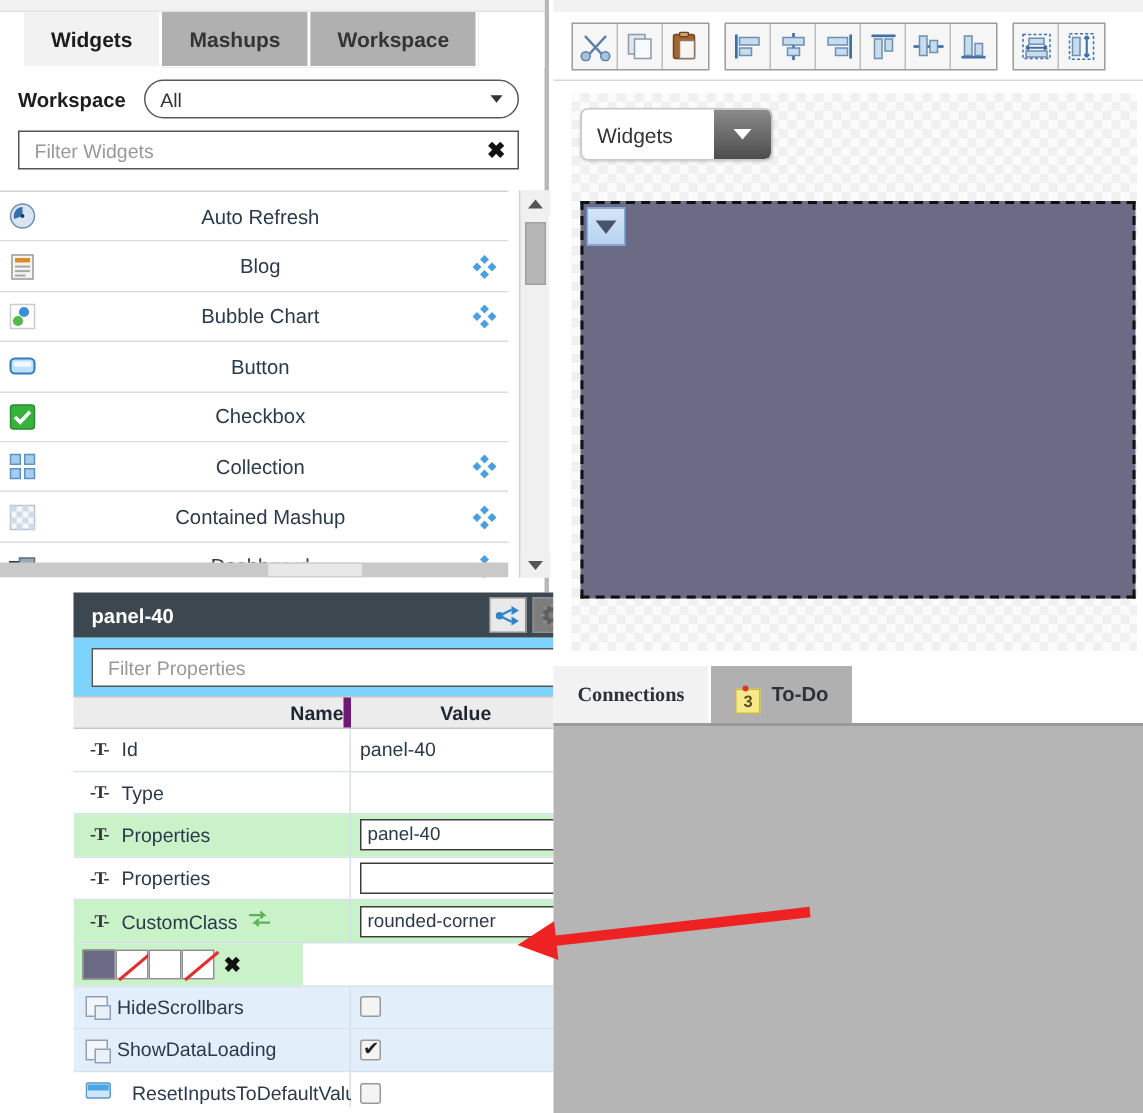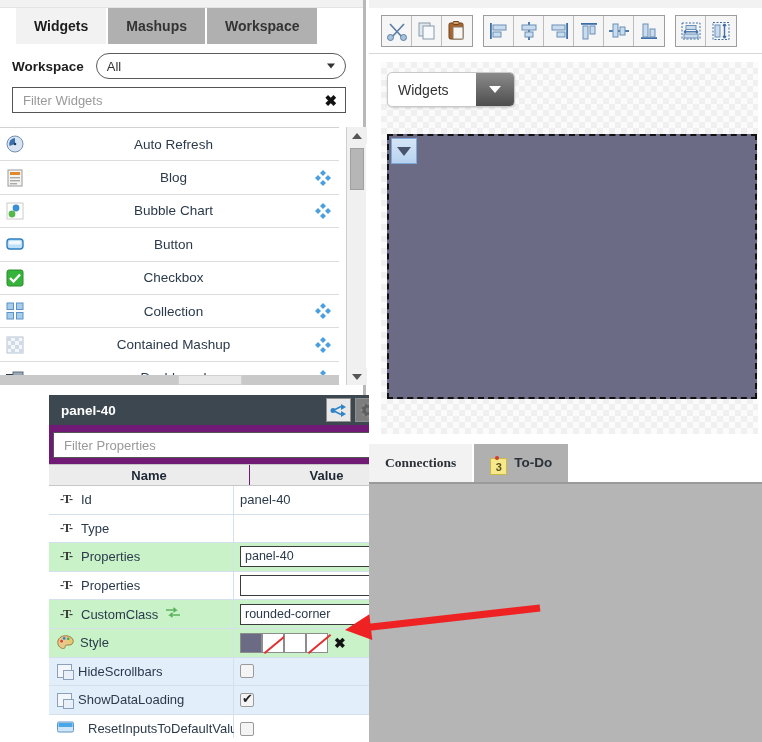--- a/index.html
+++ b/index.html
@@ -104,25 +104,25 @@
   #props { position:absolute; left:5px; top:395px; width:366px; height:347px; background:#fff;margin-left:44px; }
   .props-head {
     height: 30px; background:#3c4750; display:flex; align-items:center;
     padding-left:12px; position:relative;
   }
   .props-title { color:#fff; font-weight:bold; font-size:13.5px; }
   .props-btns { position:absolute; right:6px; top:3px; display:flex; gap:4px; }
   .pbtn { width:25px;height:24px;background:#e9e9e9;border:1px solid #8f8f8f;display:flex;align-items:center;justify-content:center;cursor:pointer;}
   .pbtn.dark { background:#7d7d7d; }
 
-  .props-filter { padding:7px 17px 6px 4px; background:#701a75; }
+  .props-filter { padding:7px 17px 6px 12px; background:#7dd3fc; }
 
   .thead { display:flex; height:22px; background:#ececec; border-top:1px solid #c6c6c6; border-bottom:1px solid #c6c6c6;}
   .th { font-weight:bold; font-size:13px; color:#1d2733; text-align:center; line-height:21px; }
-  .th.name { width:201px; border-right:1px solid #701a75;}
+  .th.name { width:185px; border-right:5px solid #701a75;text-align:right;}
   .th.value { width:153px; }
 
   #prop-rows-wrap{ position:relative; width:366px; height:252px; overflow:hidden;}
   #prop-rows { width:339px; }
   .prow { display:flex; height:28.6px; border-bottom:1px solid #d6e0ea; align-items:stretch; }
   .prow .pname {
     width:185px; display:flex; align-items:center; padding-left:8px;
     border-right:1px solid #d6e0ea; font-size:13px; color:#2b3a4a; gap:6px;
   }
   .prow .pval {
@@ -509,32 +509,20 @@
                     </g>
                   </svg>
               </span>
             </div>
             <div class="pval">
               <div class="inp">rounded-corner</div>
             </div>
           </div>
 
           <div class="prow green">
-            <div class="pname">
-              <span class="paleticon">
-                <svg width="17" height="15" viewBox="0 0 17 15">
-                    <path d="M8.5 0.8 C3.8 0.8 0.8 3.8 0.8 7.5 C0.8 11 3.5 13.5 6.5 13.5 C8 13.5 8 12.5 8 11.8 C8 10.6 9 10 10.2 10 L12 10 C14.6 10 16.2 8.5 16.2 6.3 C16.2 3 12.8 0.8 8.5 0.8 Z" fill="#e8c98a" stroke="#9a7a3a"></path>
-                    <circle cx="4.6" cy="6.2" r="1.4" fill="#d64040"></circle>
-                    <circle cx="7.2" cy="3.4" r="1.4" fill="#3e7fd0"></circle>
-                    <circle cx="11.2" cy="3.8" r="1.4" fill="#45ad55"></circle>
-                    <circle cx="13.2" cy="6.8" r="1.3" fill="#e0d040"></circle>
-                  </svg>
-              </span>
-              <span>Style</span>
-            </div>
             <div class="pval">
               <div class="sw-row">
                 <span class="sw" style="background:#6b6b85;"></span>
                 <span class="sw slash"></span>
                 <span class="sw" style="background:#ffffff;"></span>
                 <span class="sw slash"></span>
                 <span class="sw-x">✖</span>
               </div>
             </div>
           </div>

